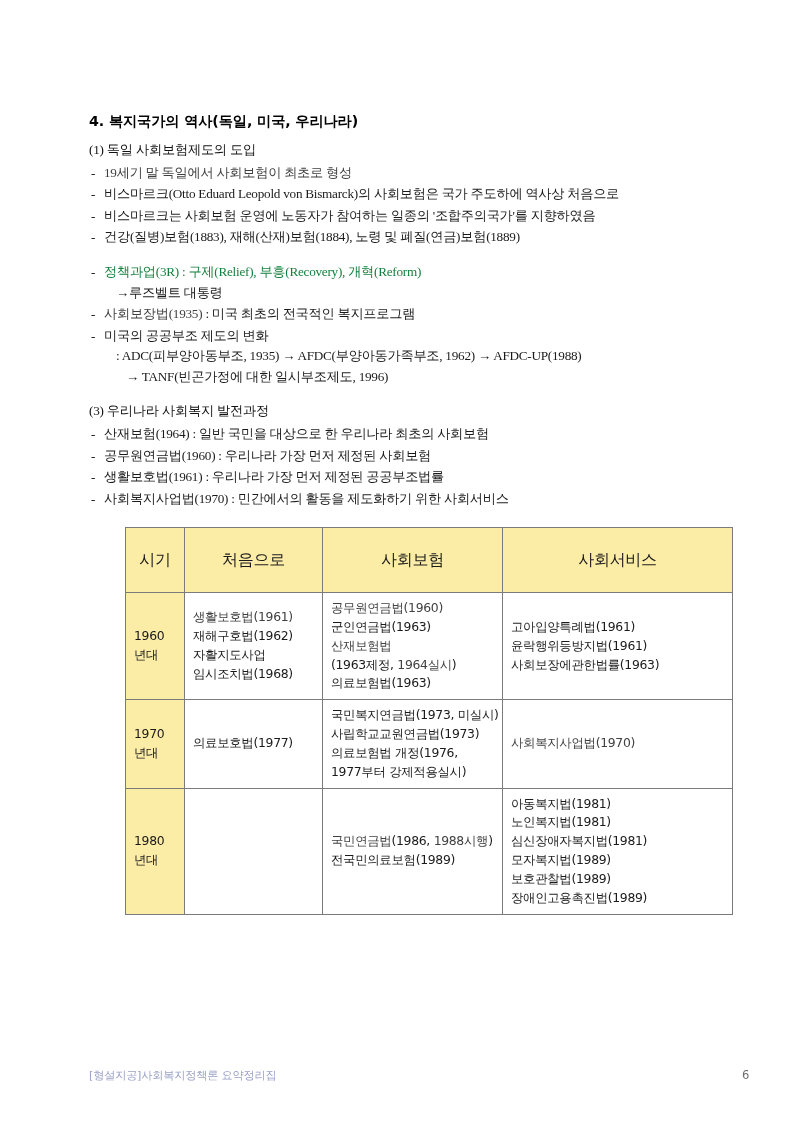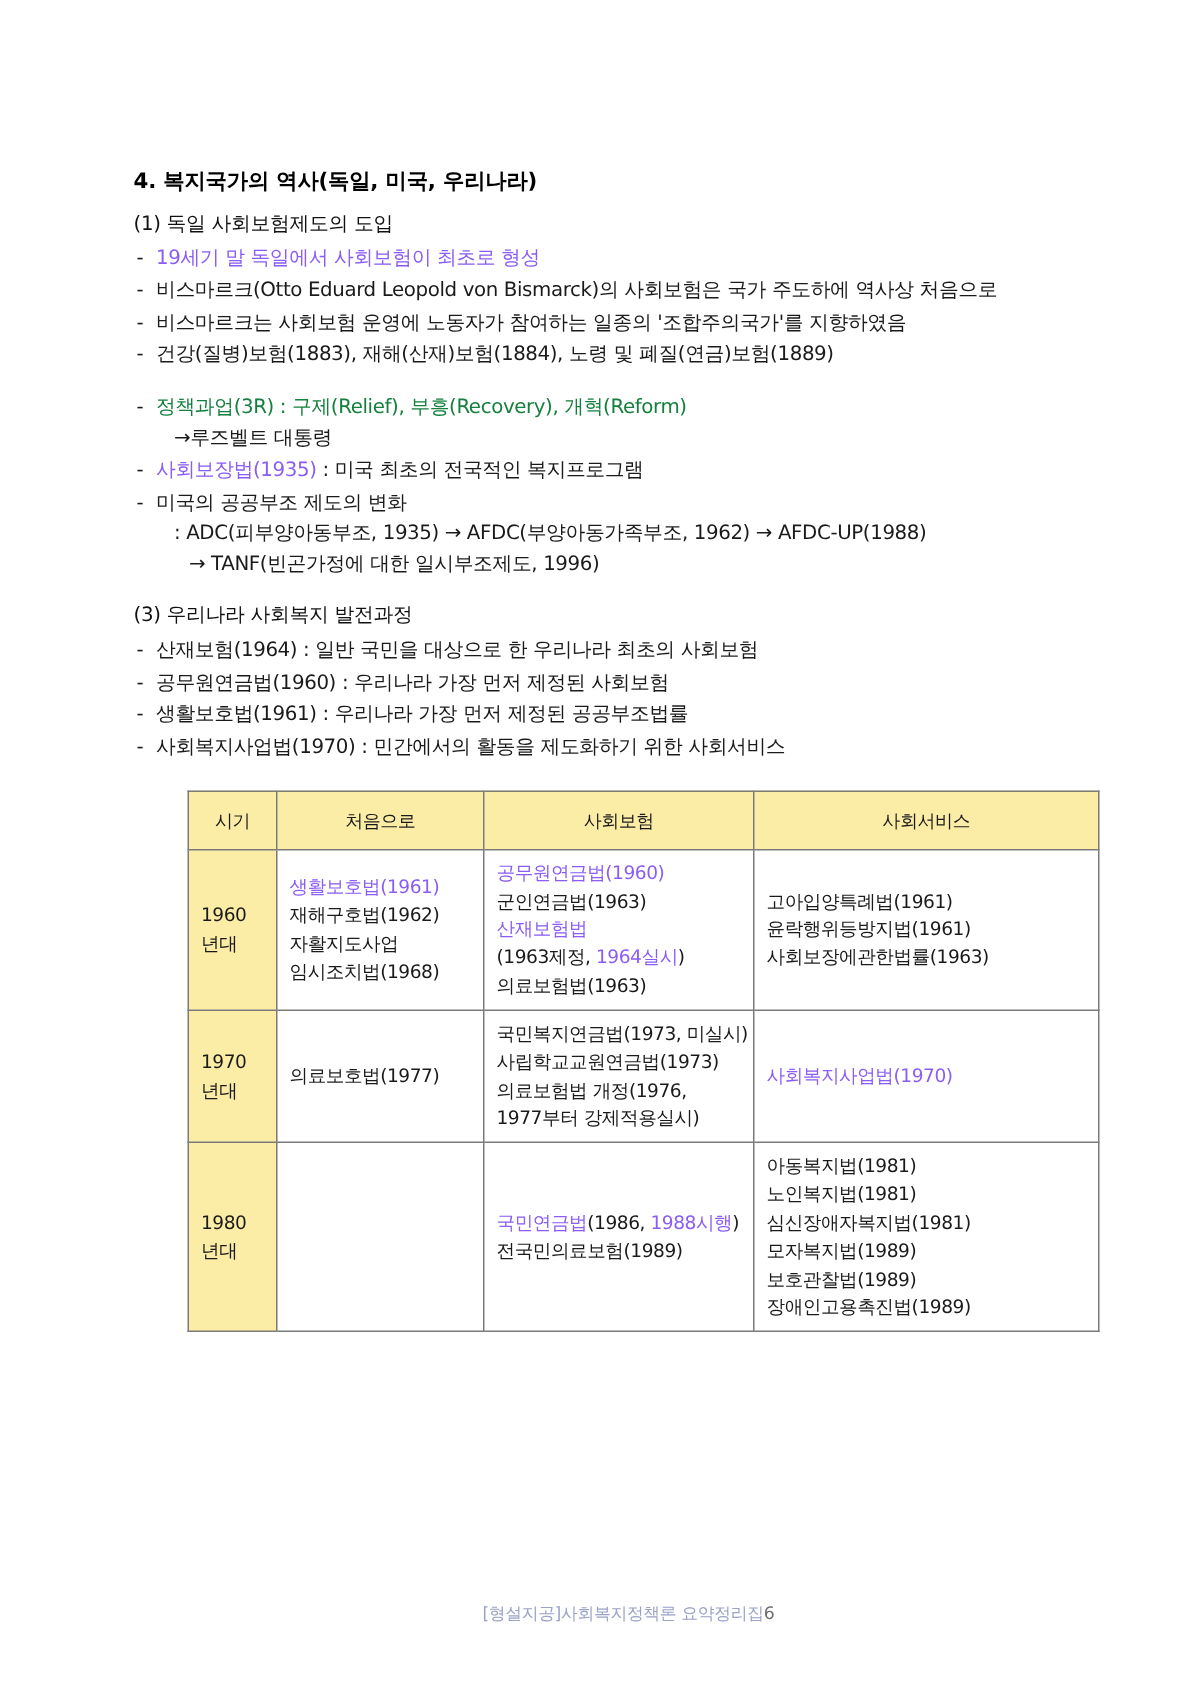--- a/index.html
+++ b/index.html
@@ -39,20 +39,21 @@
   }
   .sub-head {
     font-size: 13.2px;
     margin: 0 0 3px 0;
     line-height: 1.5;
     letter-spacing: -0.2px;
     color: #111111;
   }
   .block {
     margin-bottom: 14px;
+    font-family: Liberation Serif, serif;
   }
   .block:last-of-type { margin-bottom: 0; }
 
   ul.bullets {
     list-style: none;
     margin: 0;
     padding: 0;
   }
   ul.bullets > li {
     position: relative;
@@ -68,21 +69,21 @@
     top: 0;
   }
   .cont {
     display: block;
     padding-left: 0px;
   }
   .indent1 { padding-left: 12px; display: block; }
   .indent2 { padding-left: 22px; display: block; }
 
   
-  .red   { color: #8b5cf6; }
+  .red   { color: #404040; }
   .blue  { color: #15803d; }
 
   
   .tbl-wrap {
     margin-top: 17px;
     padding-left: 36px;
   }
   table.hist {
     border-collapse: collapse;
     width: 607px;
@@ -93,44 +94,44 @@
   table.hist th, table.hist td {
     border: 1px solid #7b7b7b;
     padding: 6px 8px;
     vertical-align: middle;
     line-height: 1.52;
   }
   table.hist thead th {
     background: #fbeda6;
     text-align: center;
     font-weight: normal;
-    font-size: 12px;
+    font-size: 16px;
     height: 22px;
-    padding: 8px 4px;
+    padding: 20px 4px;
   }
   td.period {
     background: #fbeda6;
     text-align: left;
     width: 59px;
   }
   col.c0 { width: 59px; }
   col.c1 { width: 138px; }
   col.c2 { width: 180px; }
   col.c3 { width: 230px; }
   td.cell { background: #ffffff; }
   .cellline { display: block; white-space: nowrap; }
 
   
   .footer {
     position: absolute;
     left: 57px;
     top: 1068px;
     width: 660px;
     display: flex;
-    justify-content: center;
+    justify-content: space-between;
     align-items: baseline;
     font-size: 11.2px;
     color: #9aa2c6;
     letter-spacing: -0.2px;
   }
   .footer .pg {
     color: #6e6e6e;
     font-size: 11.5px;
   }
 </style>

